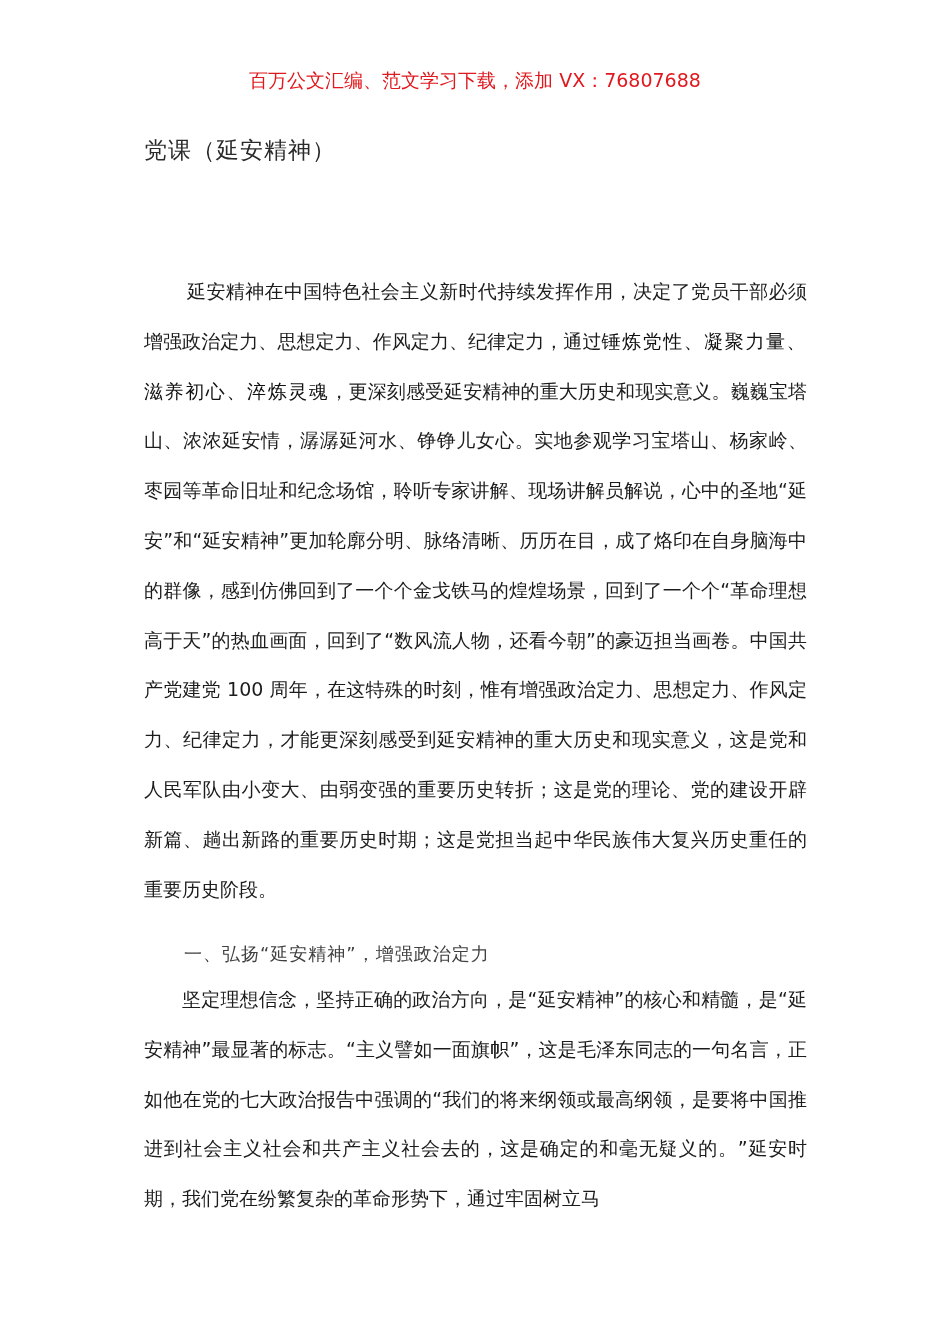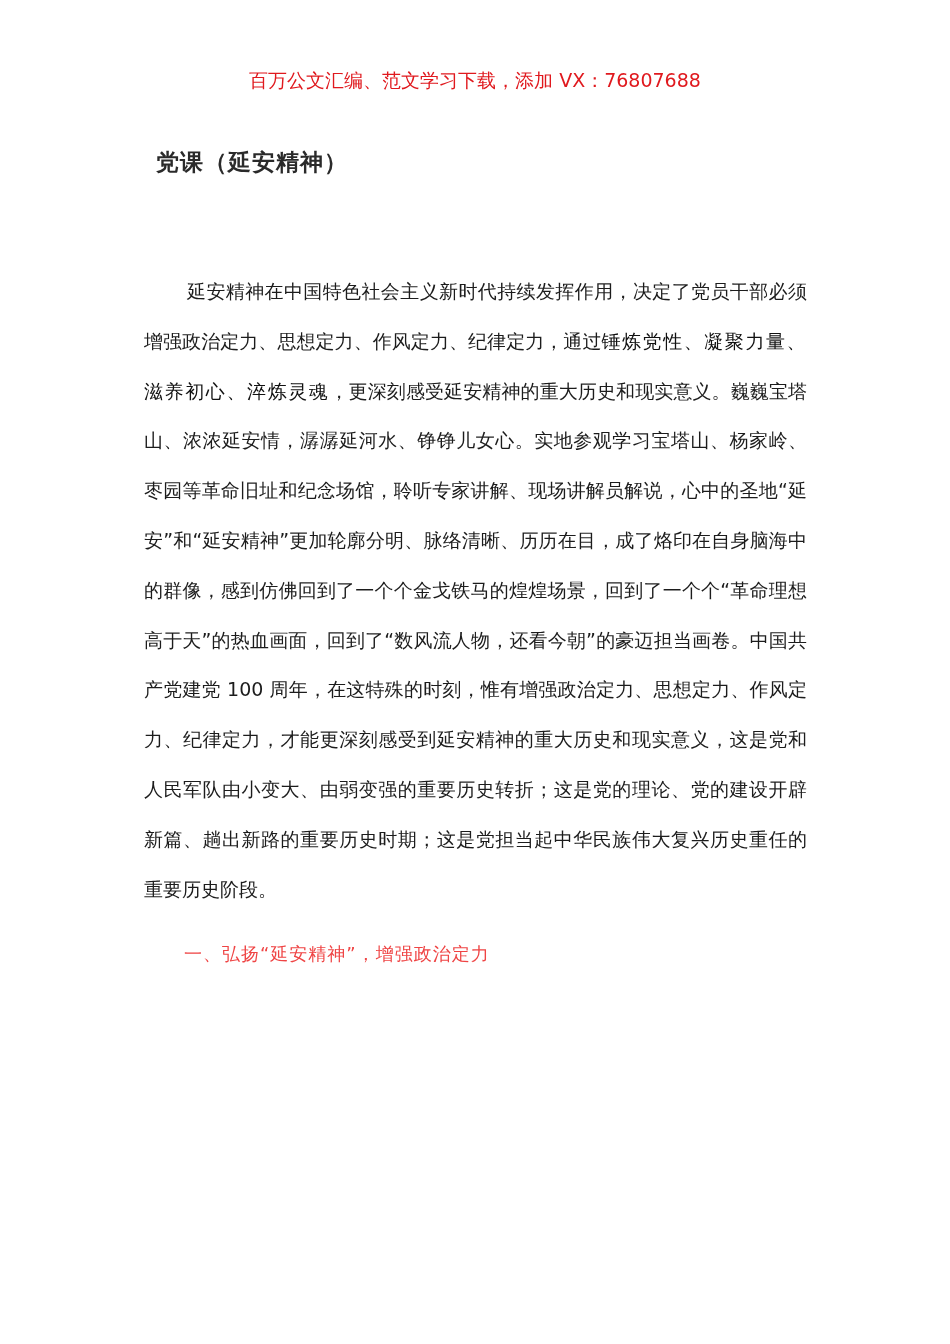--- a/index.html
+++ b/index.html
@@ -60,38 +60,39 @@
     .para-1 .emph {
       letter-spacing: 1.5px;
       color: #111111;
     }
     .section-heading {
       position: absolute;
       left: 184px;
       top: 939px;
       font-size: 18px;
       line-height: 30px;
-      color: #ef4444;
+      color: #404040;
       letter-spacing: 1px;
     }
     .para-2 {
       top: 975px;
       line-height: 49.8px;
       text-indent: 38px;
       text-align: justify;
       text-align-last: left;
     }
   </style>
 </head>
 <body>
 
 <div class="page">
 
   <div class="watermark">百万公文汇编、范文学习下载，添加 VX：76807688</div>
 
-  <h1 class="doc-title" style="margin:12px;font-weight:bold;">党课（延安精神）</h1>
+  <h1 class="doc-title" style="margin:0;">党课（延安精神）</h1>
 
   <p class="body-text para-1" style="margin:0;"><span>延安精神在中国特色社会主义新时代持续发挥作用，决定了党员干部必须增强政治定力、思想定力、作风定力、纪律定力，通过</span><span class="emph">锤炼党性、凝聚力量、滋养初心、淬炼灵魂</span><span>，更深刻感受延安精神的重大历史和现实意义。巍巍宝塔山、浓浓延安情，潺潺延河水、铮铮儿女心。实地参观学习宝塔山、杨家岭、枣园等革命旧址和纪念场馆，聆听专家讲解、现场讲解员解说，心中的圣地“延安”和“延安精神”更加轮廓分明、脉络清晰、历历在目，成了烙印在自身脑海中的群像，感到仿佛回到了一个个金戈铁马的煌煌场景，回到了一个个“革命理想高于天”的热血画面，回到了“数风流人物，还看今朝”的豪迈担当画卷。中国共产党建党 100 周年，在这特殊的时刻，惟有增强政治定力、思想定力、作风定力、纪律定力，才能更深刻感受到延安精神的重大历史和现实意义，这是党和人民军队由小变大、由弱变强的重要历史转折；这是党的理论、党的建设开辟新篇、趟出新路的重要历史时期；这是党担当起中华民族伟大复兴历史重任的重要历史阶段。</span></p>
 
   <h2 class="section-heading" style="margin:0; font-weight:normal;">一、弘扬“延安精神”，增强政治定力</h2>
 
+  <p class="body-text para-2" style="margin:0;">坚定理想信念，坚持正确的政治方向，是“延安精神”的核心和精髓，是“延安精神”最显著的标志。“主义譬如一面旗帜”，这是毛泽东同志的一句名言，正如他在党的七大政治报告中强调的“我们的将来纲领或最高纲领，是要将中国推进到社会主义社会和共产主义社会去的，这是确定的和毫无疑义的。”延安时期，我们党在纷繁复杂的革命形势下，通过牢固树立马</p>
 
 </div>
 
 </body></html>

